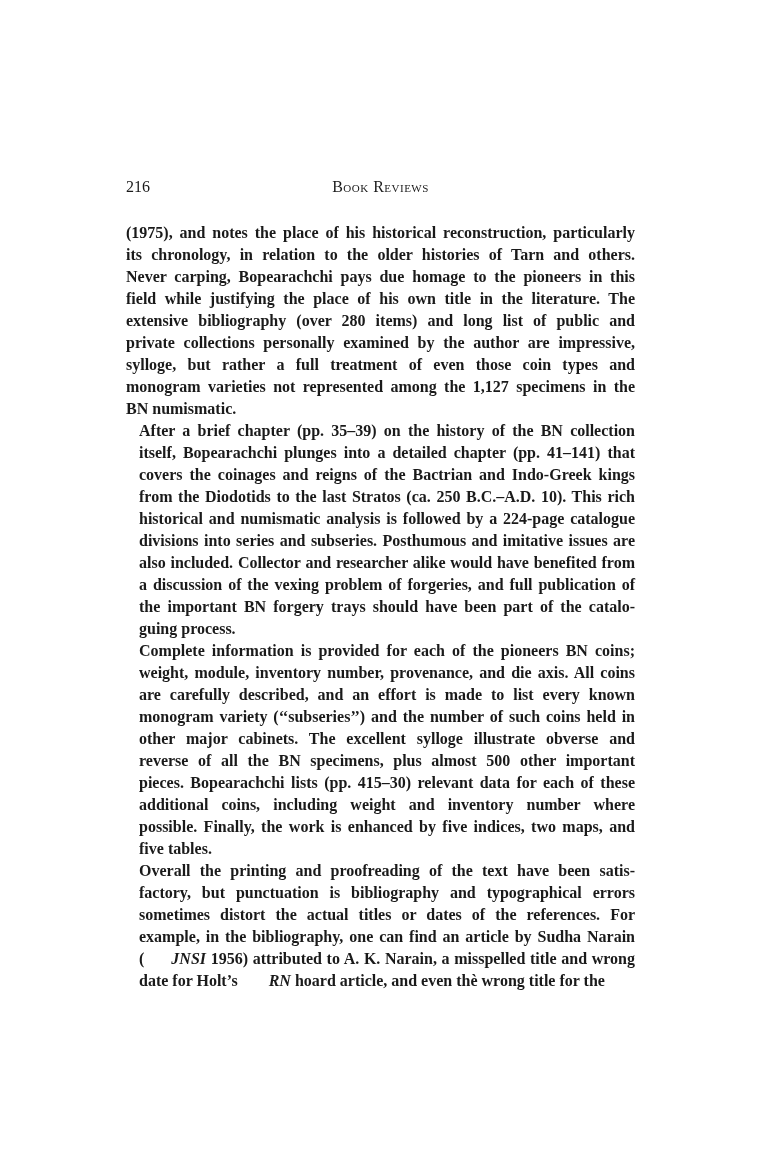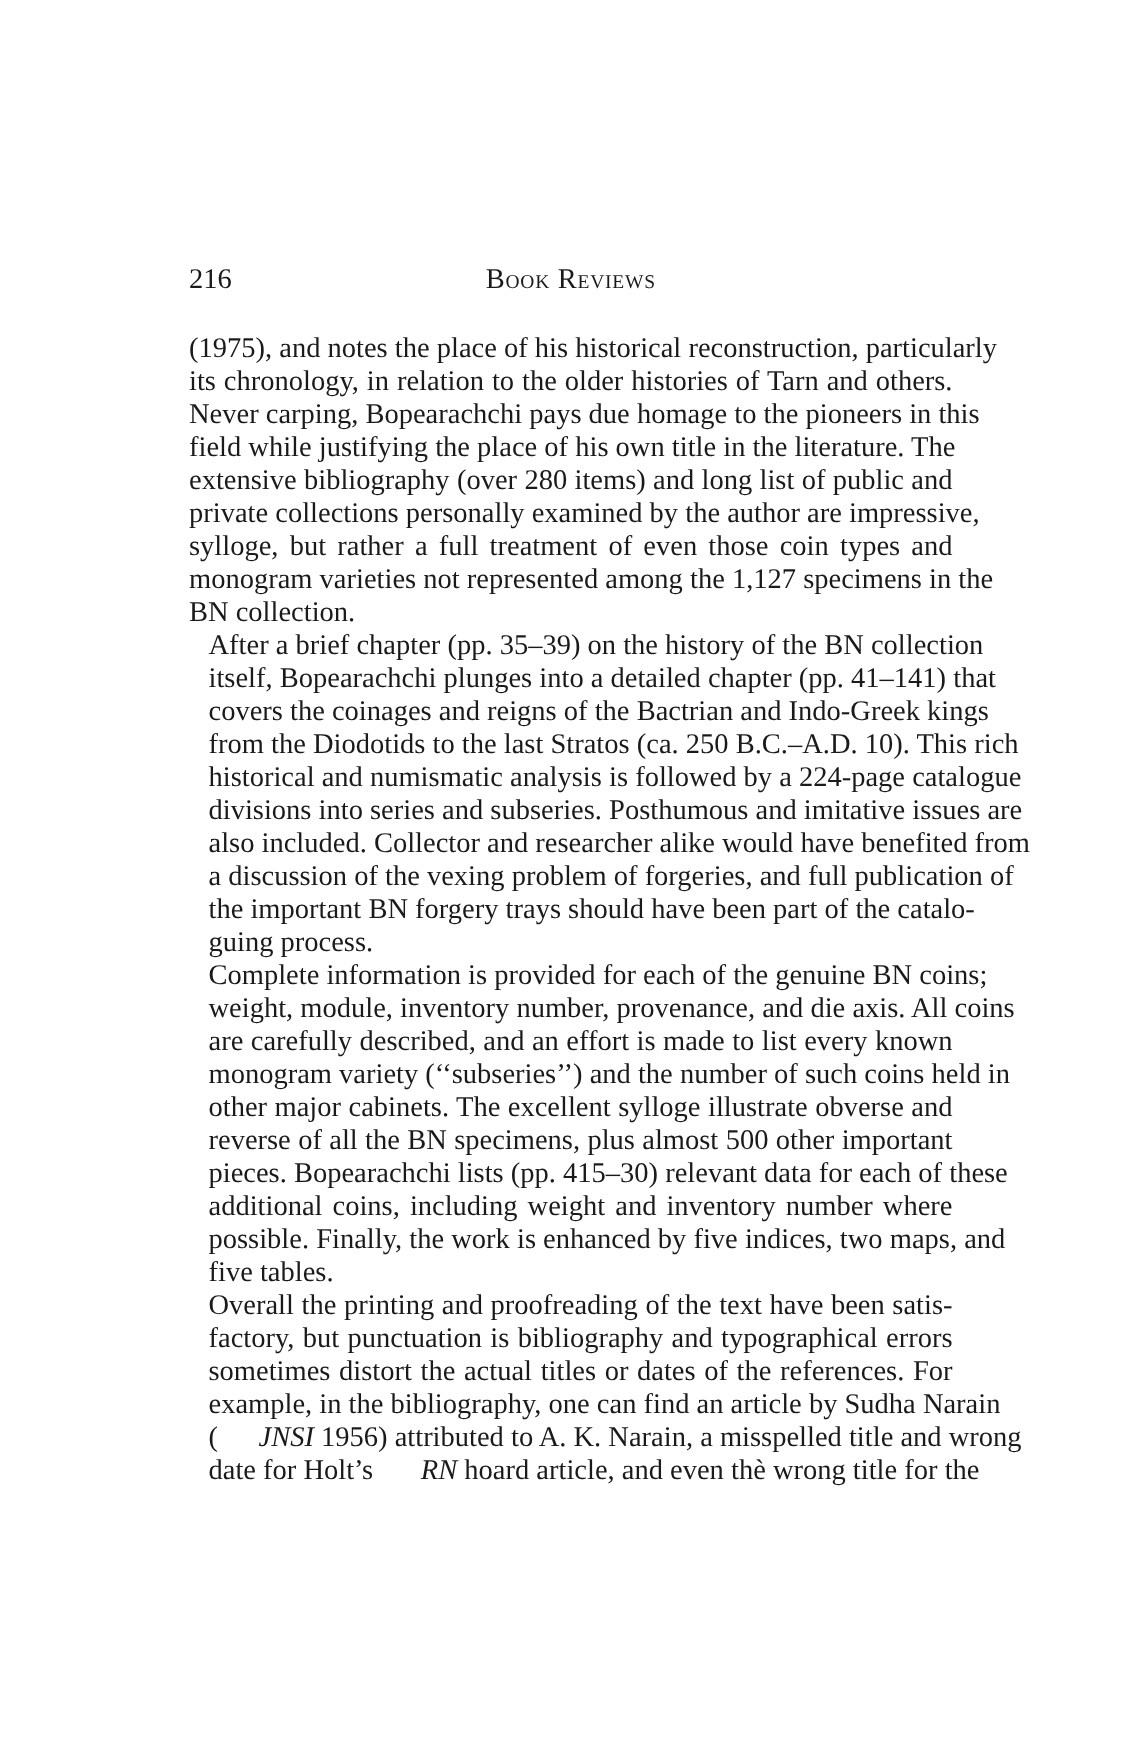--- a/index.html
+++ b/index.html
@@ -4,21 +4,21 @@
 <style>
   html, body { margin: 0; padding: 0; background: #ffffff; }
   body { width: 760px; height: 1170px; position: relative; overflow: hidden; }
   .page {
     position: absolute;
     left: 126px;
     top: 176px;
     width: 509px;
     font-family: "Liberation Serif", "DejaVu Serif", serif;
     color: #1a1a1a;
-    font-size: 19px;
+    font-size: 16px;
     line-height: 22px;
   }
   .running-head {
     position: relative;
     height: 22px;
     margin-bottom: 24px;
   }
   .page-number {
     position: absolute;
     left: 0;
@@ -38,20 +38,21 @@
     text-align-last: left;
     hyphens: manual;
   }
   .para.indent { text-indent: 13px; }
   .line {
     display: block;
     text-align: justify;
     text-align-last: justify;
     white-space: nowrap;
     overflow: visible;
+    font-weight: bold;
   }
   .line.last { text-align-last: left; }
   em { font-style: italic; margin-left: 27px; }
 </style>
 </head>
 <body>
 
 <div class="page">
   <div class="running-head">
     <span class="page-number">216</span>
@@ -60,36 +61,36 @@
   <div id="body-text">
       <div class="para">
         <span class="line">(1975), and notes the place of his historical reconstruction, particularly</span>
         <span class="line">its chronology, in relation to the older histories of Tarn and others.</span>
         <span class="line">Never carping, Bopearachchi pays due homage to the pioneers in this</span>
         <span class="line">field while justifying the place of his own title in the literature. The</span>
         <span class="line">extensive bibliography (over 280 items) and long list of public and</span>
         <span class="line">private collections personally examined by the author are impressive,</span>
         <span class="line">sylloge, but rather a full treatment of even those coin types and</span>
         <span class="line">monogram varieties not represented among the 1,127 specimens in the</span>
-        <span class="line last">BN collection.</span>
+        <span class="line last">BN numismatic.</span>
       </div>
       <div class="para indent">
         <span class="line" style="text-indent: 13px;">After a brief chapter (pp. 35–39) on the history of the BN collection</span>
         <span class="line">itself, Bopearachchi plunges into a detailed chapter (pp. 41–141) that</span>
         <span class="line">covers the coinages and reigns of the Bactrian and Indo-Greek kings</span>
         <span class="line">from the Diodotids to the last Stratos (ca. 250 B.C.–A.D. 10). This rich</span>
         <span class="line">historical and numismatic analysis is followed by a 224-page catalogue</span>
         <span class="line">divisions into series and subseries. Posthumous and imitative issues are</span>
         <span class="line">also included. Collector and researcher alike would have benefited from</span>
         <span class="line">a discussion of the vexing problem of forgeries, and full publication of</span>
         <span class="line">the important BN forgery trays should have been part of the catalo-</span>
         <span class="line last">guing process.</span>
       </div>
       <div class="para indent">
-        <span class="line" style="text-indent: 13px;">Complete information is provided for each of the genuine BN coins;</span>
+        <span class="line" style="text-indent: 13px;">Complete information is provided for each of the pioneers BN coins;</span>
         <span class="line">weight, module, inventory number, provenance, and die axis. All coins</span>
         <span class="line">are carefully described, and an effort is made to list every known</span>
         <span class="line">monogram variety (‘‘subseries’’) and the number of such coins held in</span>
         <span class="line">other major cabinets. The excellent sylloge illustrate obverse and</span>
         <span class="line">reverse of all the BN specimens, plus almost 500 other important</span>
         <span class="line">pieces. Bopearachchi lists (pp. 415–30) relevant data for each of these</span>
         <span class="line">additional coins, including weight and inventory number where</span>
         <span class="line">possible. Finally, the work is enhanced by five indices, two maps, and</span>
         <span class="line last">five tables.</span>
       </div>

